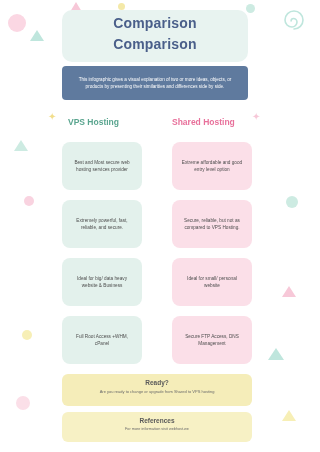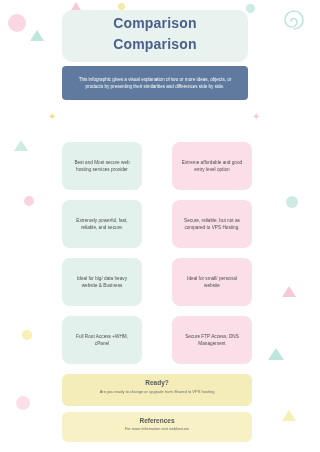--- a/index.html
+++ b/index.html
@@ -174,20 +174,22 @@
   <span class="star" style="left:252px; top:112px; color:#f7c8d8;">✦</span>
 
   <div class="title-card"></div>
   <div class="title-text">
     <span>Comparison</span>
     <span class="l2">Comparison</span>
   </div>
 
   <div class="intro">This infographic gives a visual explanation of two or more ideas, objects, or products by presenting their similarities and differences side by side.</div>
 
+  <div class="col-head left">VPS Hosting</div>
+  <div class="col-head right">Shared Hosting</div>
 
   <div class="card left row0">Best and Most secure web hosting services provider</div>
   <div class="card right row0">Extreme affordable and good entry level option</div>
 
   <div class="card left row1">Extremely powerful, fast, reliable, and secure.</div>
   <div class="card right row1">Secure, reliable, but not as compared to VPS Hosting.</div>
 
   <div class="card left row2">Ideal for big/ data heavy website &amp; Business</div>
   <div class="card right row2">Ideal for small/ personal website</div>
 

